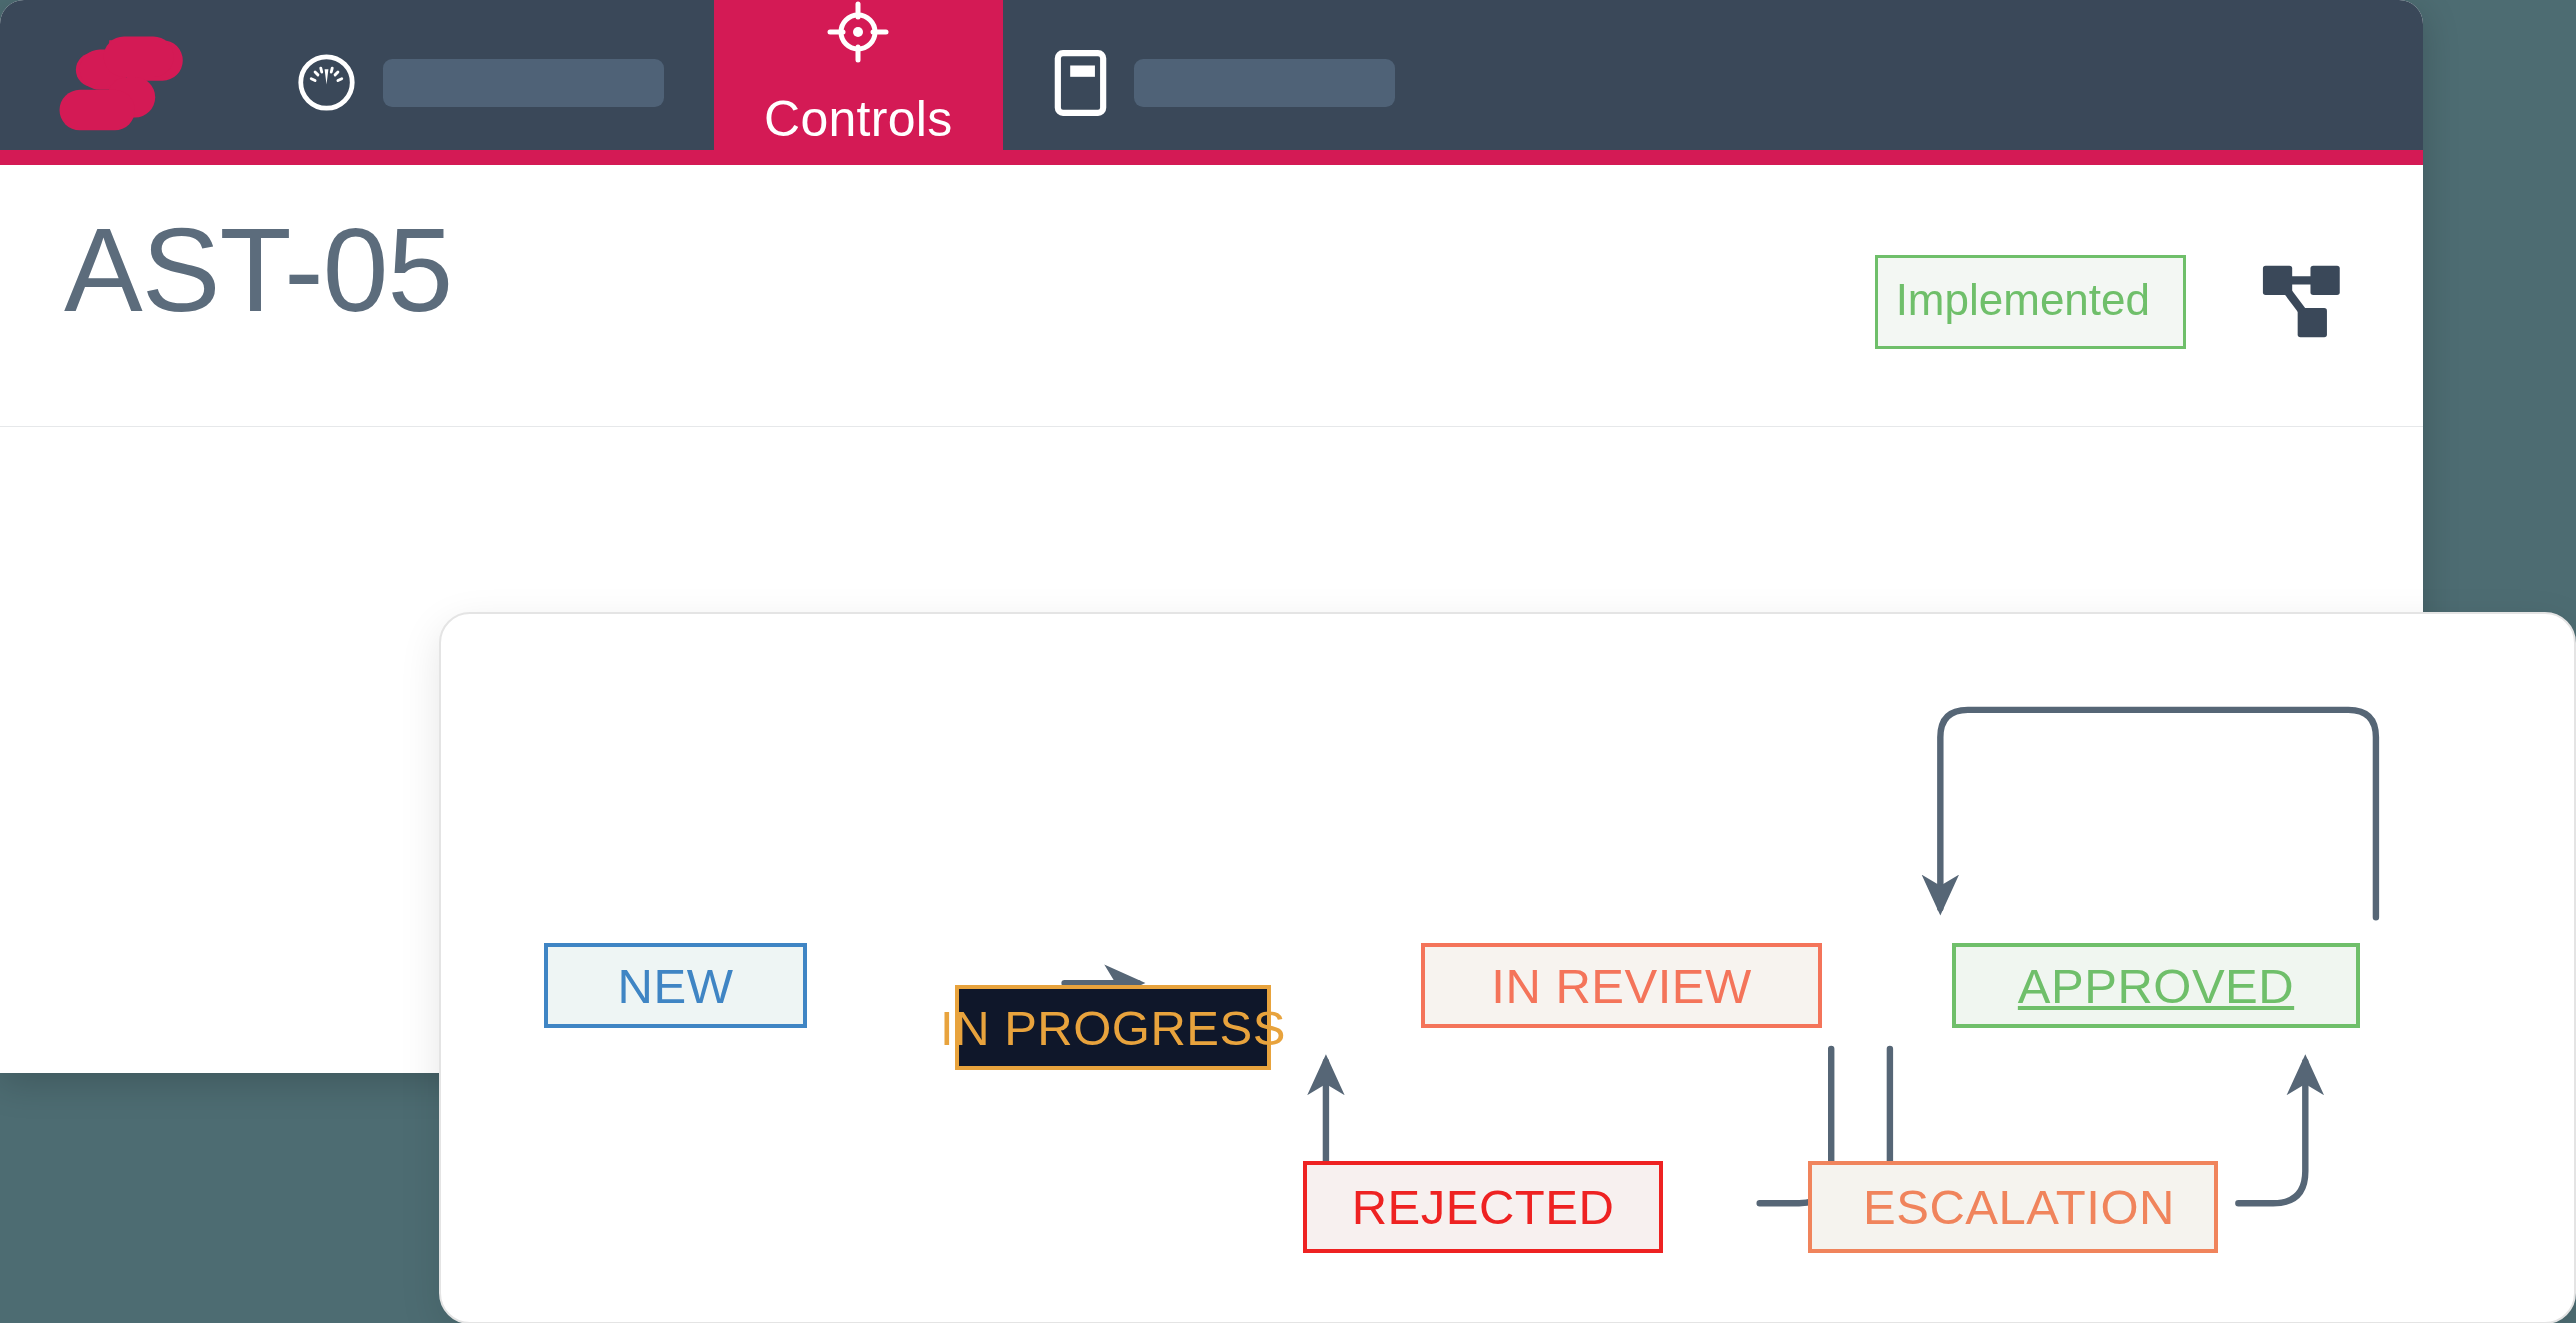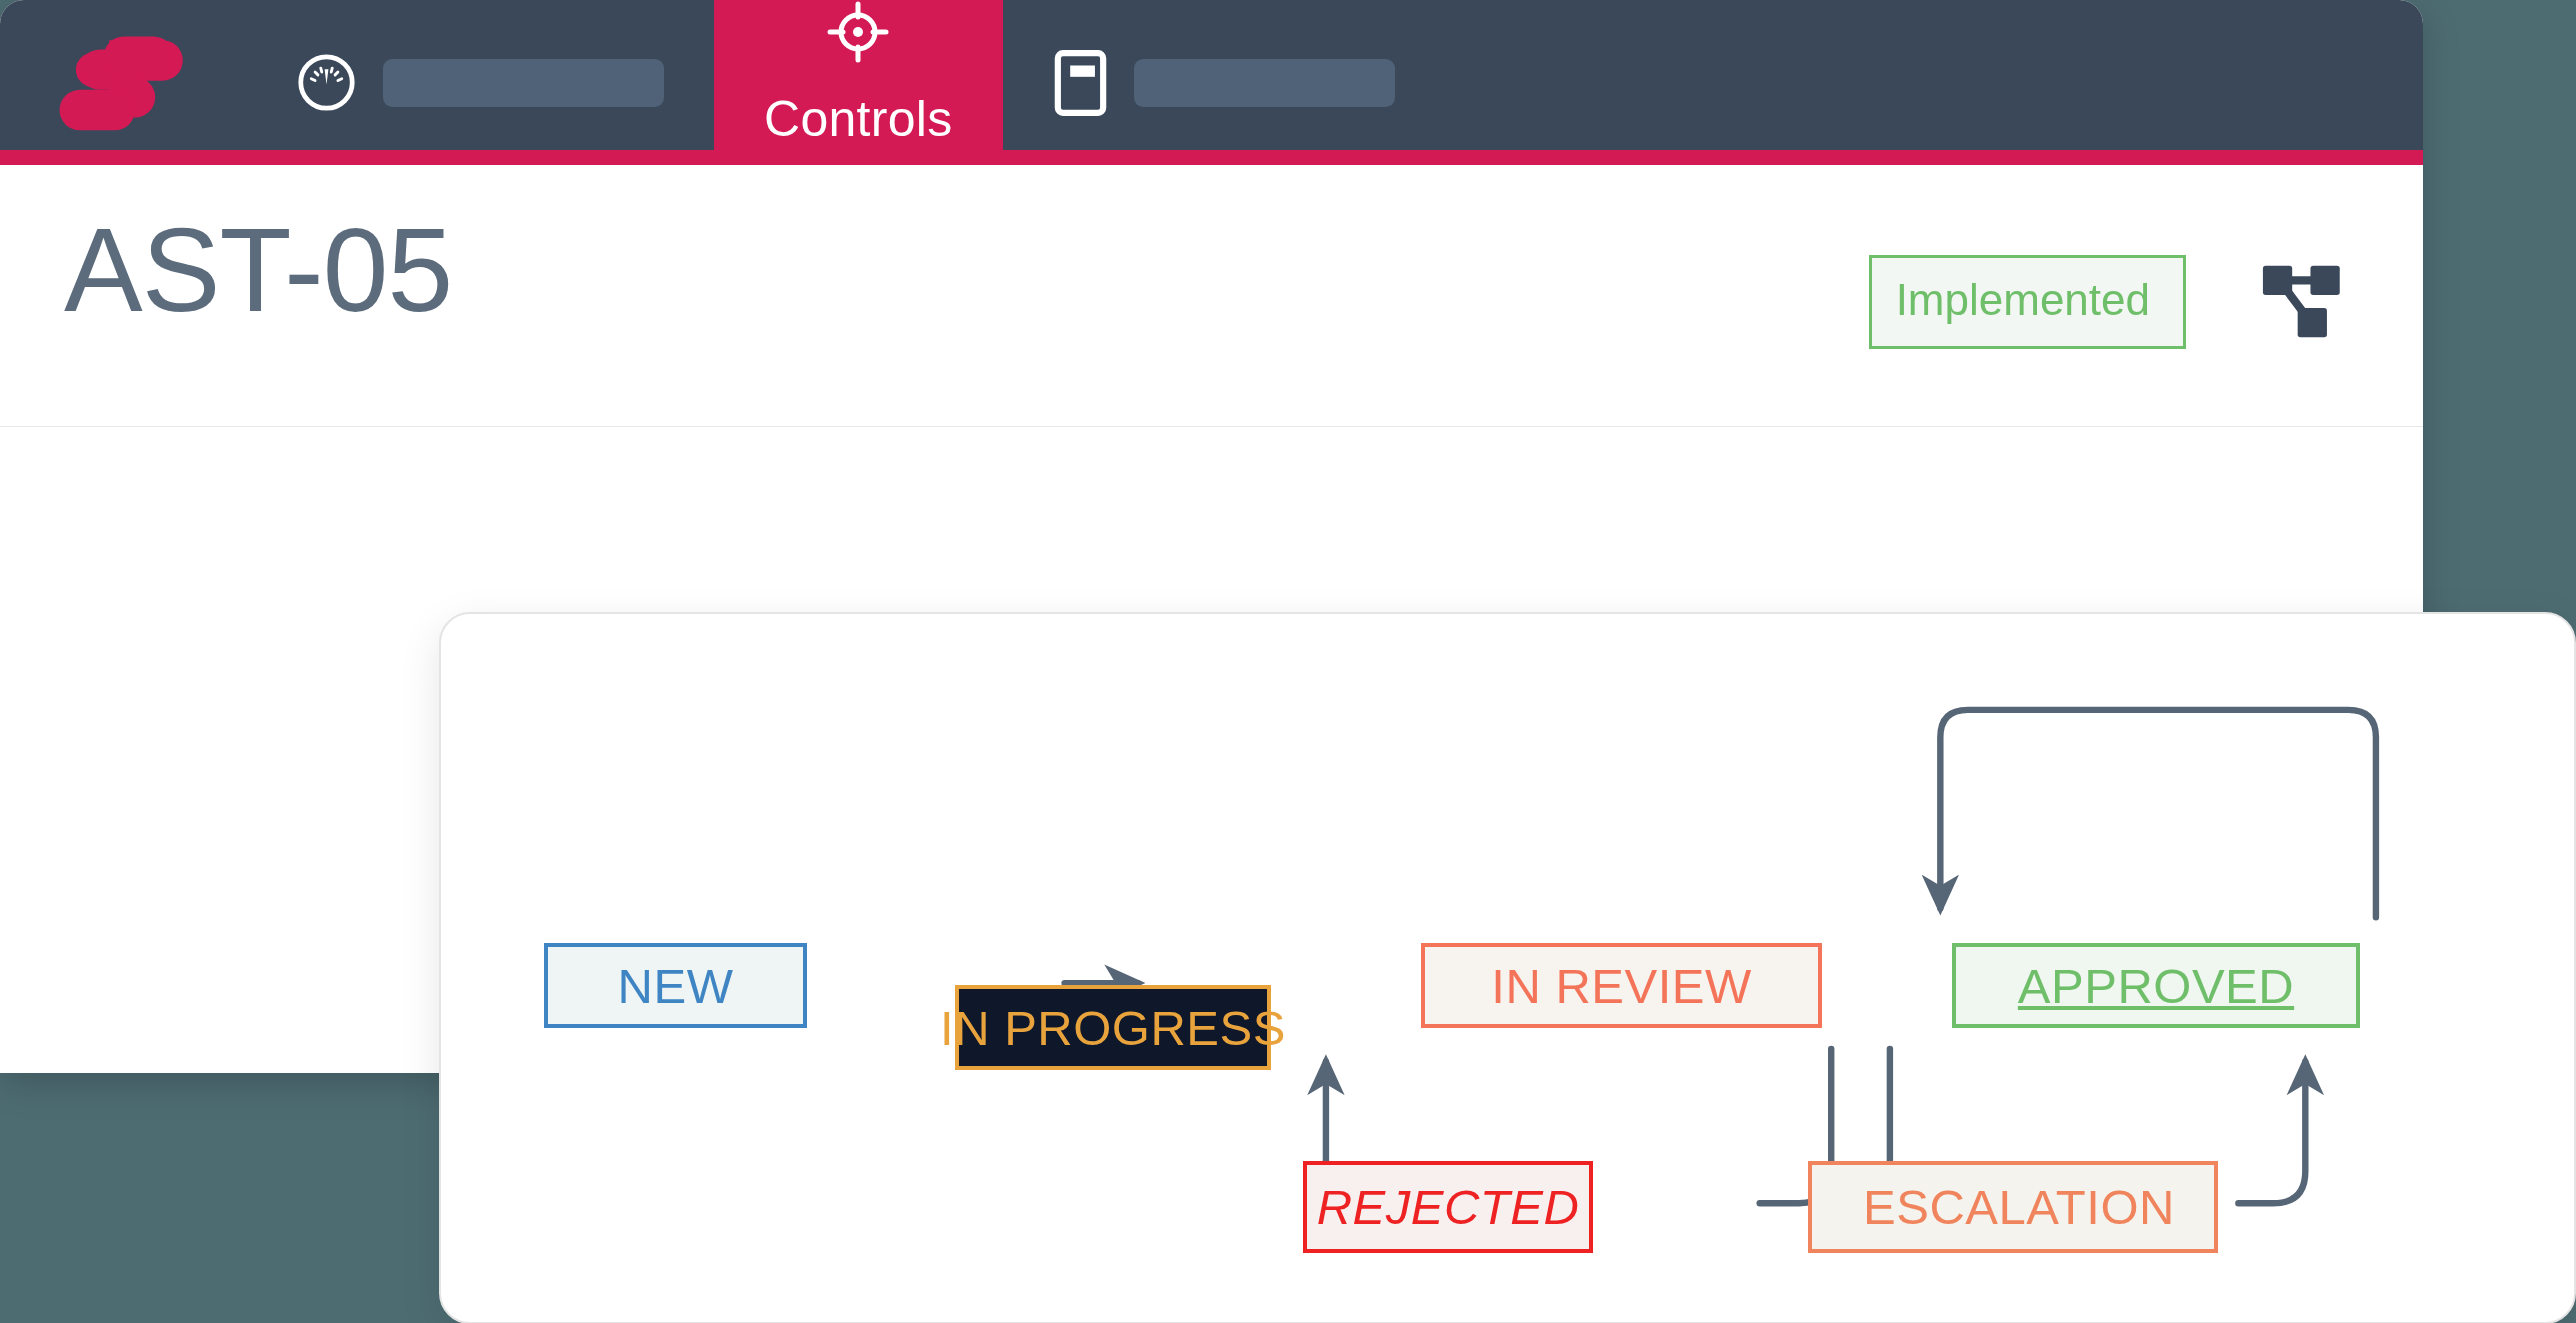--- a/index.html
+++ b/index.html
@@ -97,21 +97,21 @@
     line-height: 1;
   }
   .status-badge {
     position: absolute;
     right: 237px;
     top: 90px;
     border: 3.7px solid #6fbf6a;
     background: #f3f7f3;
     color: #6fbf6a;
     font-size: 44px;
-    padding: 20px 33px 24px 24px;
+    padding: 20px 33px 24px 18px;
     line-height: 1;
     box-sizing: border-box;
   }
   .graph-icon {
     position: absolute;
     right: 81px;
     top: 99px;
   }
 
   
@@ -292,21 +292,21 @@
   </div>
 
   <div class="node" style="left:980px; top:329px; width:401px; height:85px; border-color:#f4745a; background:#f7f3ef; color:#f4745a;">
     <span>IN REVIEW</span>
   </div>
 
   <div class="node" style="left:1511px; top:329px; width:408px; height:85px; border-color:#6fbf6a; background:#f0f6f0; color:#6fbf6a;text-decoration:underline;">
     <span>APPROVED</span>
   </div>
 
-  <div class="node" style="left:862px; top:547px; width:290px; height:92px; border-color:#ee2222; background:#f7f0ef; color:#ee2222;font-style:italic;">
+  <div class="node" style="left:862px; top:547px; width:360px; height:92px; border-color:#ee2222; background:#f7f0ef; color:#ee2222;">
     <span>REJECTED</span>
   </div>
 
   <div class="node" style="left:1367px; top:547px; width:410px; height:92px; border-color:#f0845c; background:#f5f3ee; color:#f0845c;padding-left:12px;">
     <span>ESCALATION</span>
   </div>
 
 </div>
 
 

